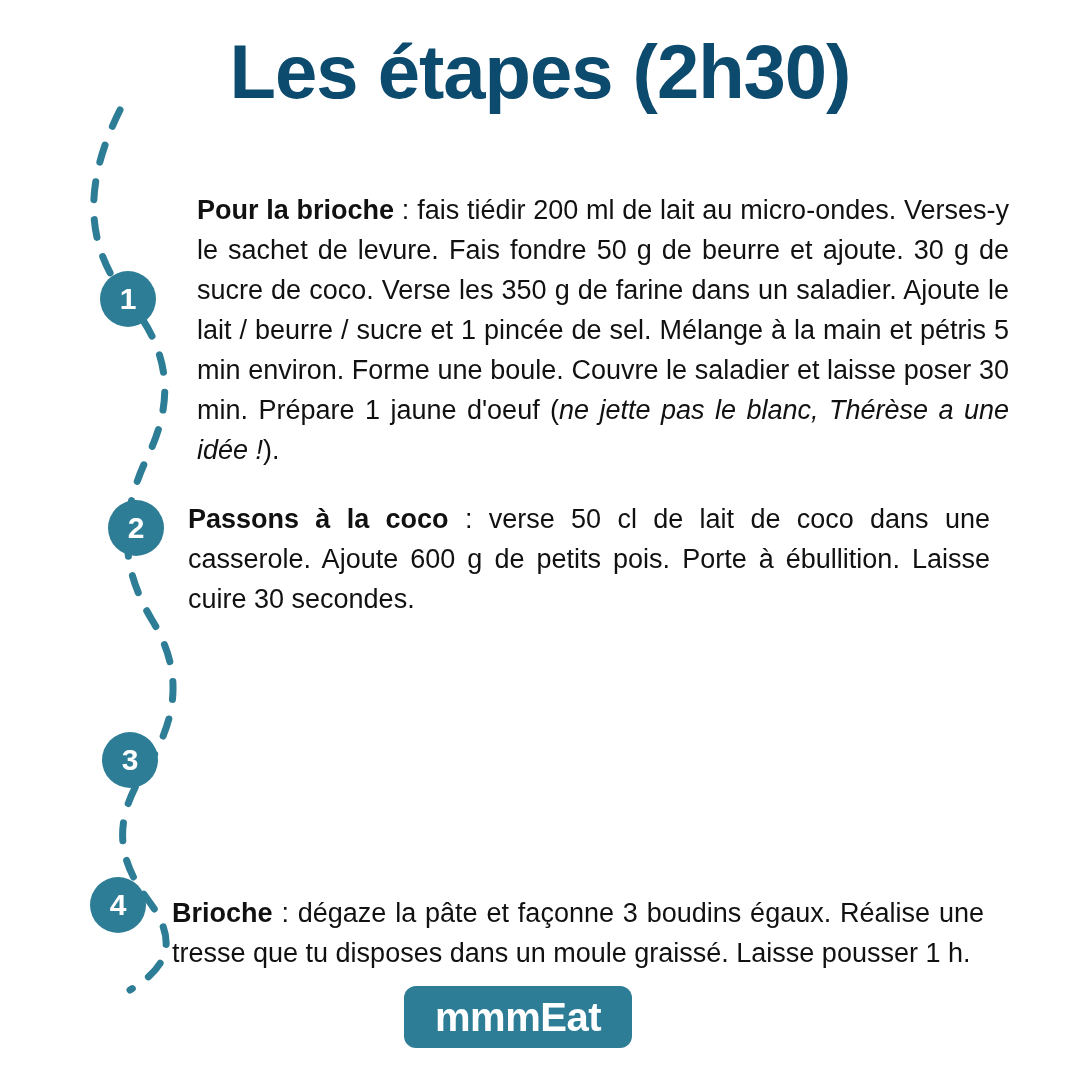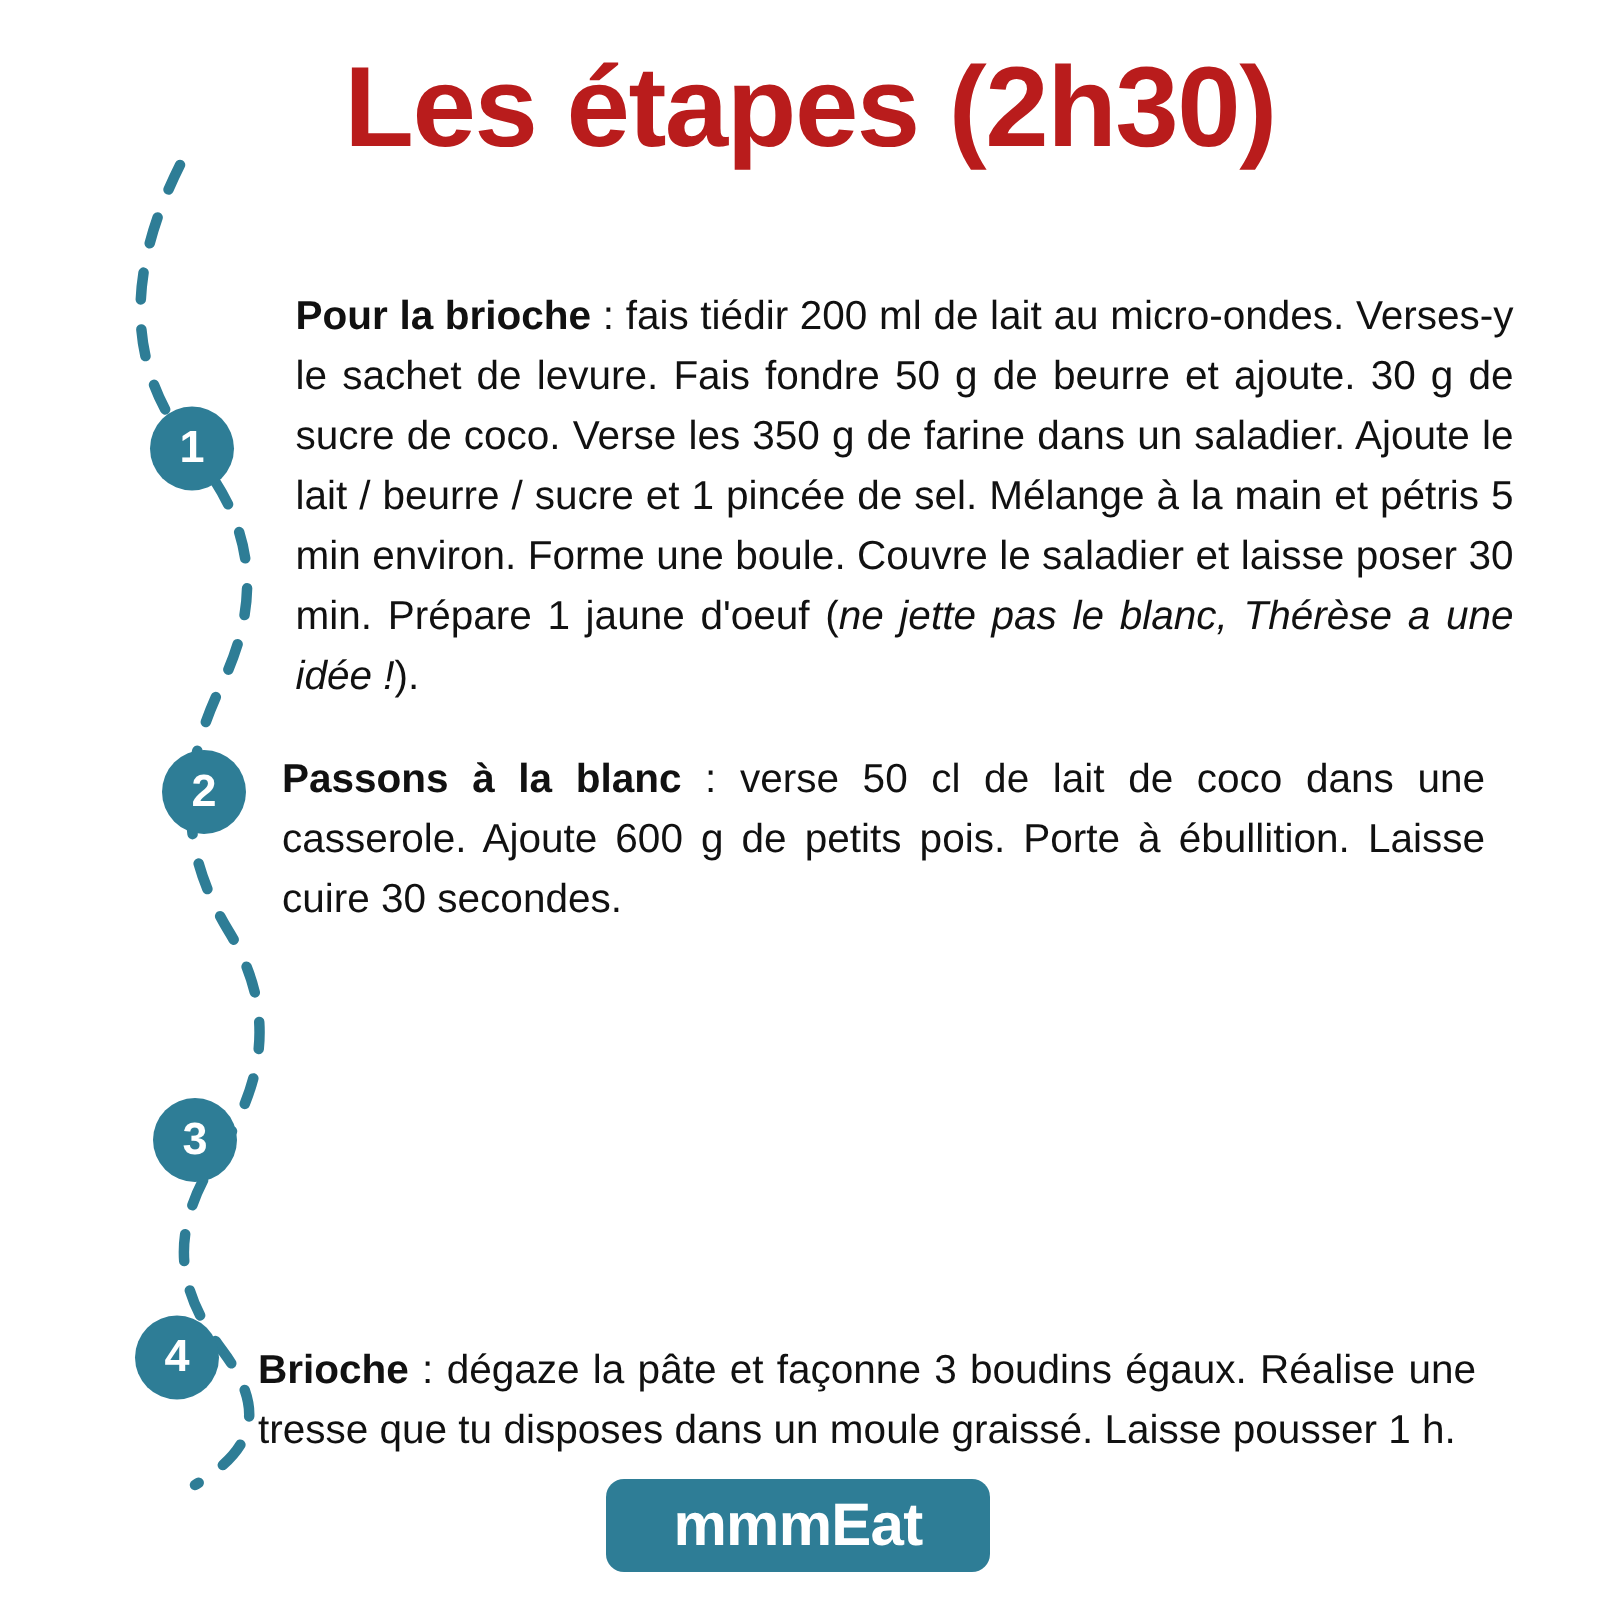--- a/index.html
+++ b/index.html
@@ -23,21 +23,21 @@
 
   
   .title {
     position: absolute;
     top: 30px;
     left: 0;
     width: 1080px;
     text-align: center;
     font-size: 76px;
     font-weight: bold;
-    color: #b91c1c;
+    color: #0c4a6e;
     letter-spacing: -1px;
     line-height: 1.1;
   }
 
   
   .dashed-path {
     position: absolute;
     top: 100px;
     left: 60px;
     width: 160px;
@@ -91,21 +91,21 @@
     font-size: 27px;
     font-weight: bold;
     color: #111111;
   }
 
   
   .logo {
     position: absolute;
     left: 404px;
     top: 986px;
-    width: 256px;
+    width: 228px;
     height: 62px;
     background: #2e7d96;
     border-radius: 12px;
     display: flex;
     align-items: center;
     justify-content: center;
   }
   .logo-text {
     color: #ffffff;
     font-size: 40px;
@@ -125,21 +125,21 @@
     <path d="M 60 10 C 20 90, 28 150, 68 200 C 110 250, 116 300, 86 360 C 58 420, 62 470, 92 520 C 124 572, 118 620, 84 672 C 52 722, 58 760, 88 800 C 118 840, 110 866, 70 890" stroke="#2e7d96" stroke-width="7" stroke-linecap="round" stroke-dasharray="18 20" fill="none"></path>
   </svg>
 
   <div class="step-num n1">1</div>
   <div class="step-num n2">2</div>
   <div class="step-num n3">3</div>
   <div class="step-num n4">4</div>
 
   <p class="para" id="p1"><b>Pour la brioche</b><span> : </span><span>fais tiédir 200 ml de lait au micro-ondes. Verses-y le sachet de levure. Fais fondre 50 g de beurre et ajoute. 30 g de sucre de coco. Verse les 350 g de farine dans un saladier. Ajoute le lait / beurre / sucre et 1 pincée de sel. Mélange à la main et pétris 5 min environ. Forme une boule. Couvre le saladier et laisse poser 30 min. Prépare 1 jaune d'oeuf (</span><i>ne jette pas le blanc, Thérèse a une idée !</i><span>).</span></p>
 
-  <p class="para" id="p2"><b>Passons à la blanc</b><span> : </span><span>verse 50 cl de lait de coco dans une casserole. Ajoute 600 g de petits pois. Porte à ébullition. Laisse cuire 30 secondes.</span></p>
+  <p class="para" id="p2"><b>Passons à la coco</b><span> : </span><span>verse 50 cl de lait de coco dans une casserole. Ajoute 600 g de petits pois. Porte à ébullition. Laisse cuire 30 secondes.</span></p>
 
 
 
   <p class="para" id="p4"><b>Brioche </b><span> : </span><span>dégaze la pâte et façonne 3 boudins égaux. Réalise une tresse que tu disposes dans un moule graissé. Laisse pousser 1 h.</span></p>
 
   <div class="logo">
     <span class="logo-text">mmmEat</span>
   </div>
 
 </div>

